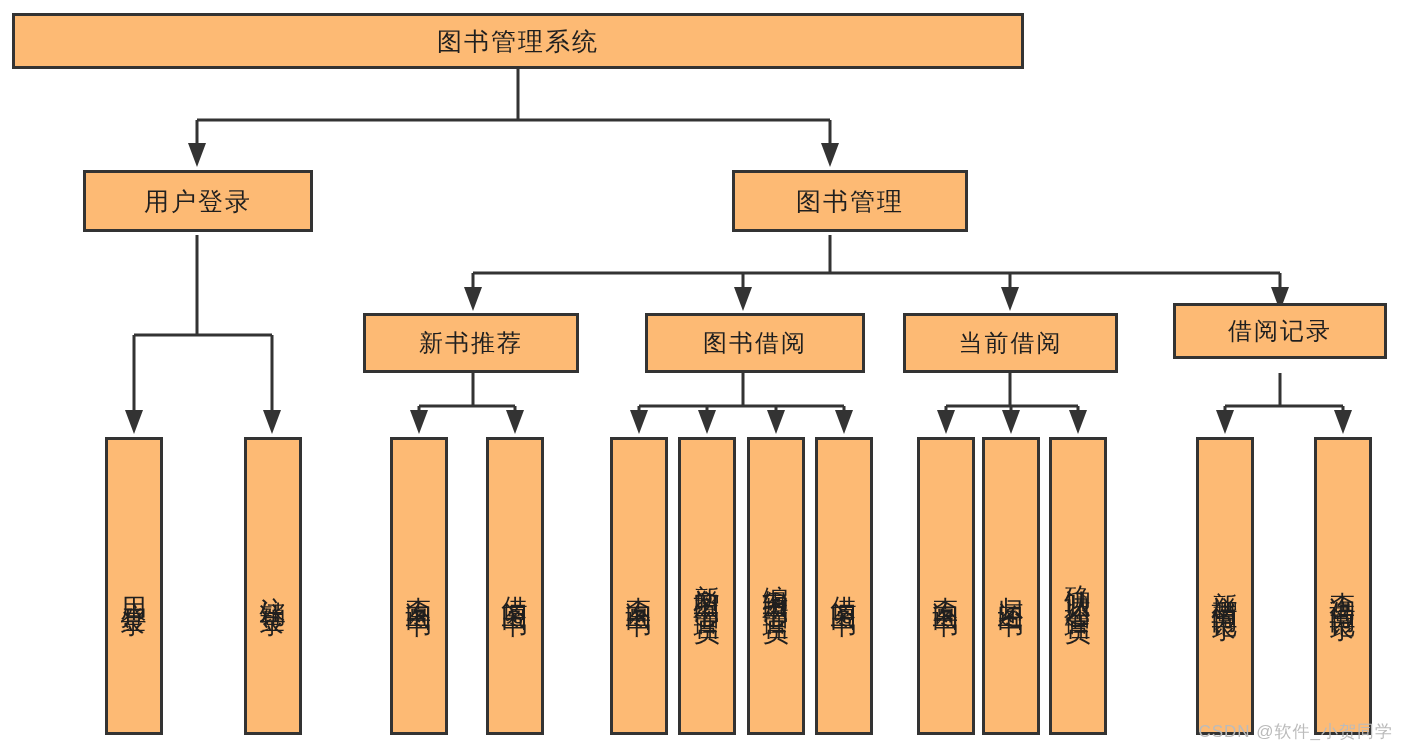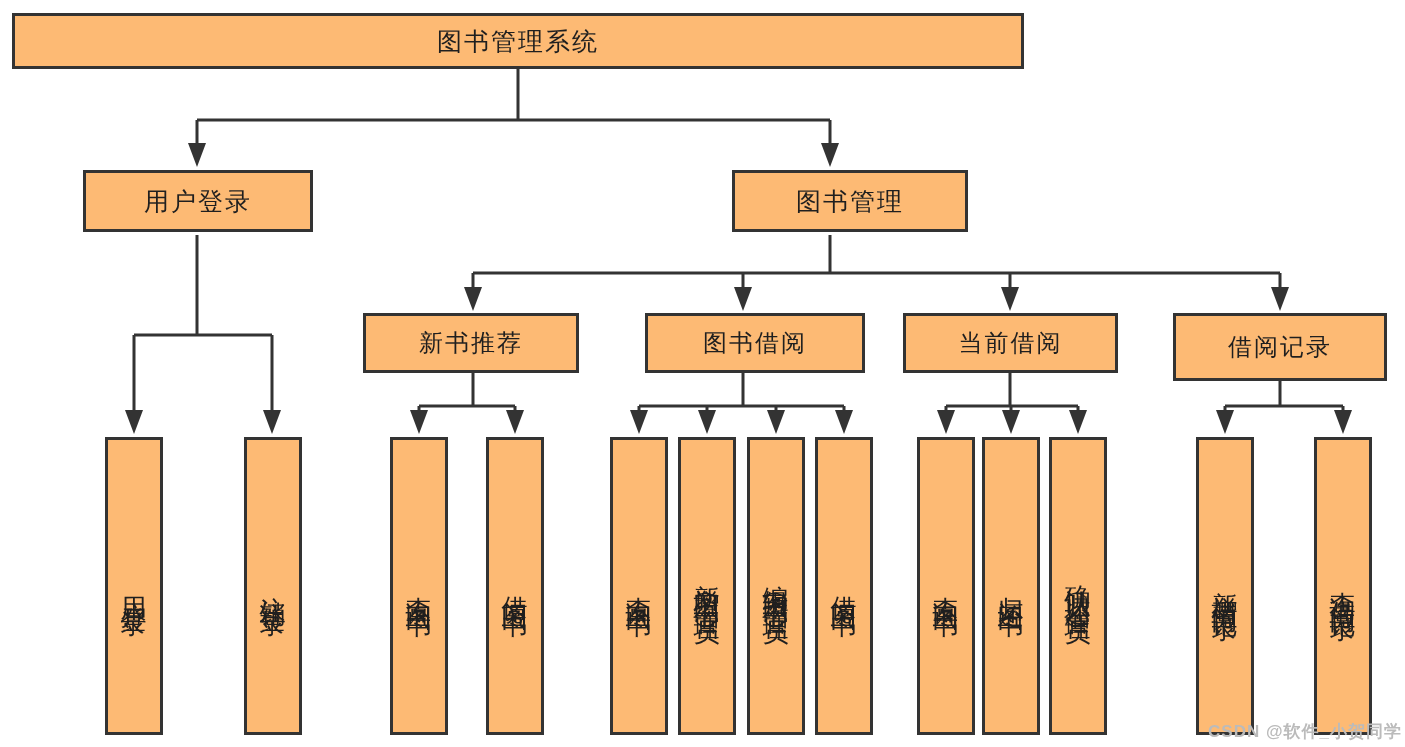--- a/index.html
+++ b/index.html
@@ -44,36 +44,35 @@
     white-space: nowrap;
     line-height: 1;
   }
   
   .n-root   { left: 12px;   top: 13px;  width: 1012px; height: 56px; }
   .n-login  { left: 83px;   top: 170px; width: 230px;  height: 62px; }
   .n-mgmt   { left: 712px;  top: 170px; width: 236px;  height: 62px; margin-left: 20px; }
   .n-g0     { left: 363px;  top: 313px; width: 216px;  height: 60px; }
   .n-g1     { left: 645px;  top: 313px; width: 220px;  height: 60px; }
   .n-g2     { left: 903px;  top: 313px; width: 215px;  height: 60px; }
-  .n-g3     { left: 1173px; top: 313px; width: 214px;  height: 68px; }
+  .n-g3     { left: 1173px; top: 303px; width: 214px;  height: 56px; }
   .leaf     { top: 437px; width: 58px; height: 298px; }
   .l-a0 { left: 105px; }  .l-a1 { left: 244px; }
   .l-b0 { left: 390px; }  .l-b1 { left: 486px; }
   .l-c0 { left: 610px; }  .l-c1 { left: 678px; }  .l-c2 { left: 747px; }  .l-c3 { left: 815px; }
   .l-d0 { left: 917px; }  .l-d1 { left: 982px; }  .l-d2 { left: 1049px; }
   .l-e0 { left: 1196px; } .l-e1 { left: 1314px; }
   .watermark {
     position: absolute;
-    right: 3px;
+    right: 12px;
     bottom: 4px;
     font-size: 17px;
     letter-spacing: 1px;
     color: #bbbbbb;
     white-space: nowrap;
-    font-weight: bold;
   }
 </style>
 </head>
 <body>
 
 <div id="canvas">
 
   <svg id="connectors" viewBox="0 0 1405 747" xmlns="http://www.w3.org/2000/svg">
     <g stroke="#333333" stroke-width="3" fill="none">
 

